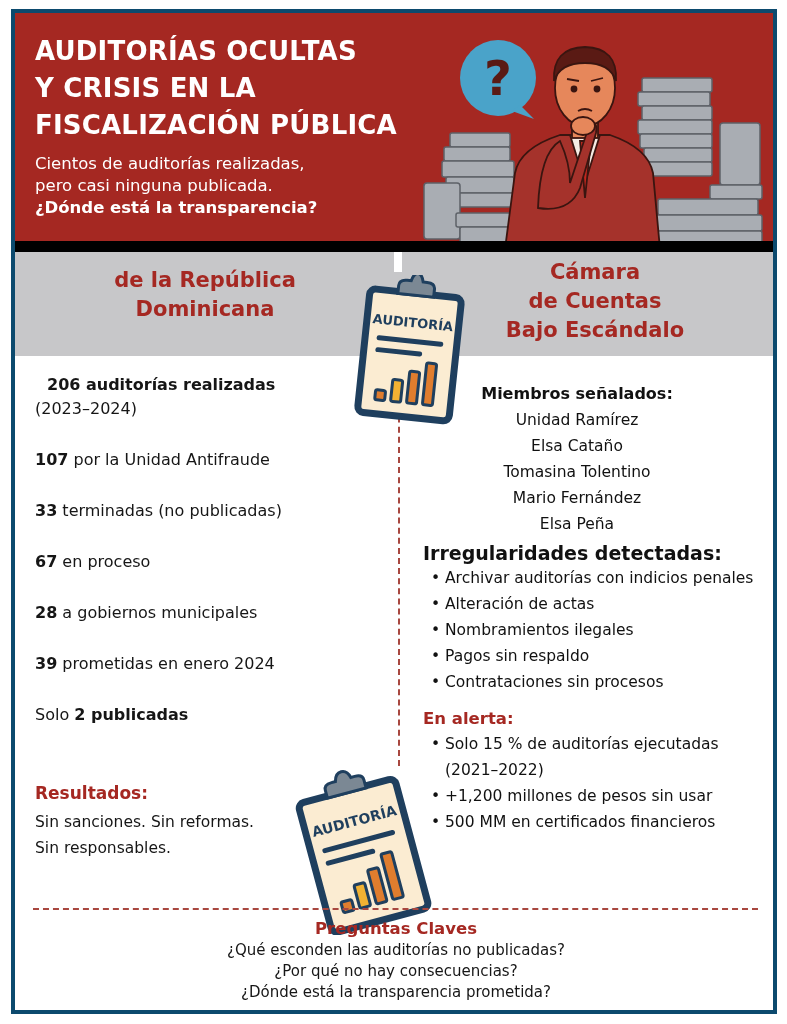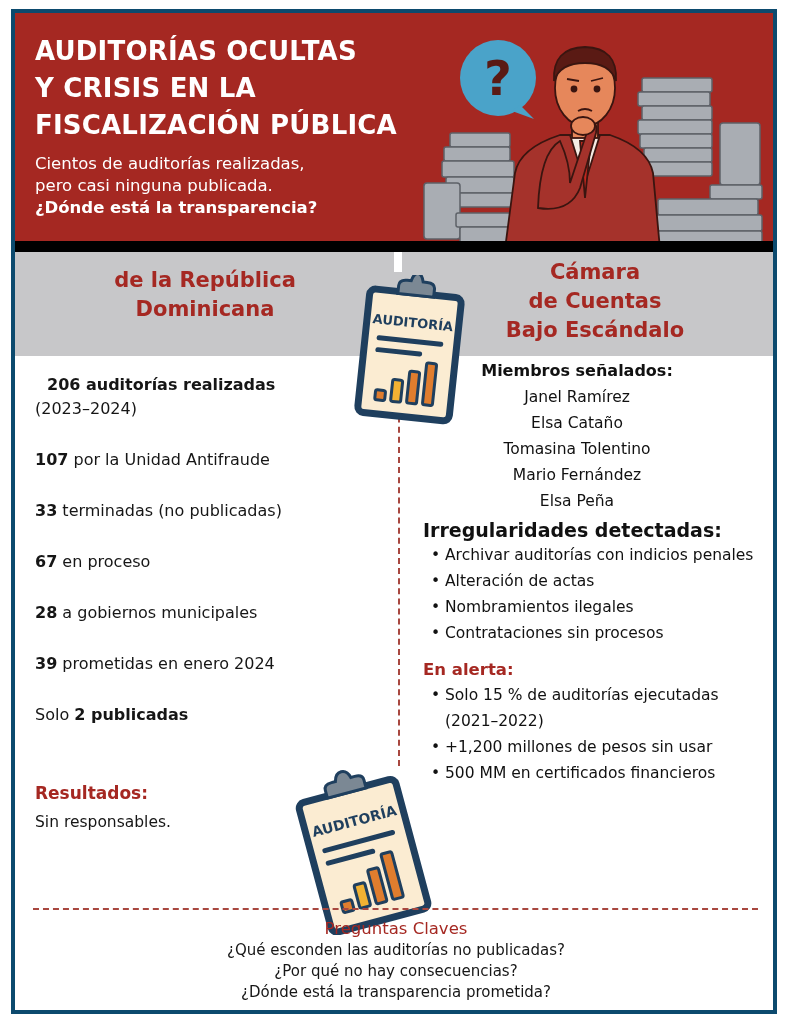--- a/index.html
+++ b/index.html
@@ -52,38 +52,38 @@
   .stat { font-size: 16px; line-height: 24px; color: #161616; }
   .stat b { font-weight: bold; }
   .stat.first { margin-left: 12px; }
   .stat-sub { font-size: 16px; line-height: 24px; color: #161616; margin-bottom: 27px; }
   .stat.gap { margin-bottom: 27px; }
 
   .results-head { position: absolute; left: 20px; top: 770px; color: #a52822; font-family: "DejaVu Sans", sans-serif; font-weight: bold; font-size: 17px; }
   .results-text { position: absolute; left: 20px; top: 796px; width: 260px; font-family: "DejaVu Sans", sans-serif; font-size: 15.5px; line-height: 26px; color: #161616; }
 
   
-  .rightcol { position: absolute; left: 402px; top: 345px; width: 350px; font-family: "DejaVu Sans", sans-serif; }
+  .rightcol { position: absolute; left: 402px; top: 368px; width: 350px; font-family: "DejaVu Sans", sans-serif; }
   .members-head { text-align: center; font-weight: bold; font-size: 16px; line-height: 26px; width: 360px; margin-left: -40px; padding-left: 40px; }
   .members { text-align: center; font-size: 15.5px; line-height: 26px; margin-left: -40px; width: 360px; padding-left: 40px; }
   .irr-head { font-weight: bold; font-size: 19px; line-height: 24px; margin-top: 4px; margin-left: 6px; }
   ul.bullets { list-style: none; margin-left: 14px; }
   ul.bullets li { font-size: 15.5px; line-height: 26px; position: relative; padding-left: 14px; }
   ul.bullets li::before { content: "•"; position: absolute; left: 0; top: 0; }
   .alert-head { color: #a52822; font-weight: bold; font-size: 16.5px; line-height: 24px; margin-top: 12px; margin-left: 6px; }
 
   
   .clip { position: absolute; }
   .clip1 { left: 335px; top: 262px; width: 120px; height: 150px; }
   .clip2 { left: 277px; top: 752px; width: 140px; height: 170px; }
 
   .hdash { position: absolute; left: 18px; top: 895px; width: 725px; height: 0; border-top: 2px dashed #a8473f; }
 
   .questions { position: absolute; left: 0; top: 905px; width: 762px; text-align: center; font-family: "DejaVu Sans", sans-serif; }
-  .questions .qh { color: #a52822; font-weight: normal; font-size: 16.5px; line-height: 22px; }
+  .questions .qh { color: #a52822; font-weight: bold; font-size: 16.5px; line-height: 22px; }
   .questions .q { font-size: 15px; line-height: 21px; color: #161616; }
 </style>
 </head>
 <body>
 
 <div class="frame">
 
   <div class="header">
     <div class="title">
       <div>AUDITORÍAS OCULTAS</div>
@@ -169,37 +169,39 @@
     <div class="stat gap"><b>107</b><span> por la Unidad Antifraude</span></div>
     <div class="stat gap"><b>33</b><span> terminadas (no publicadas)</span></div>
     <div class="stat gap"><b>67</b><span> en proceso</span></div>
     <div class="stat gap"><b>28</b><span> a gobiernos municipales</span></div>
     <div class="stat gap"><b>39</b><span> prometidas en enero 2024</span></div>
     <div class="stat"><span>Solo </span><b>2 publicadas</b></div>
   </div>
 
   <div class="results-head">Resultados:</div>
   <div class="results-text">
+    <div>Sin sanciones. Sin reformas.</div>
     <div>Sin responsables.</div>
   </div>
 
   <div class="rightcol">
     <div class="members-head">Miembros señalados:</div>
     <div class="members">
-      <div>Janel Ramírez</div>
+      <div>Unidad Ramírez</div>
       <div>Elsa Cataño</div>
       <div>Tomasina Tolentino</div>
       <div>Mario Fernández</div>
       <div>Elsa Peña</div>
     </div>
     <div class="irr-head">Irregularidades detectadas:</div>
     <ul class="bullets">
       <li>Archivar auditorías con indicios penales</li>
       <li>Alteración de actas</li>
       <li>Nombramientos ilegales</li>
+      <li>Pagos sin respaldo</li>
       <li>Contrataciones sin procesos</li>
     </ul>
     <div class="alert-head">En alerta:</div>
     <ul class="bullets">
       <li>Solo 15 % de auditorías ejecutadas (2021–2022)</li>
       <li>+1,200 millones de pesos sin usar</li>
       <li>500 MM en certificados financieros</li>
     </ul>
   </div>
 

